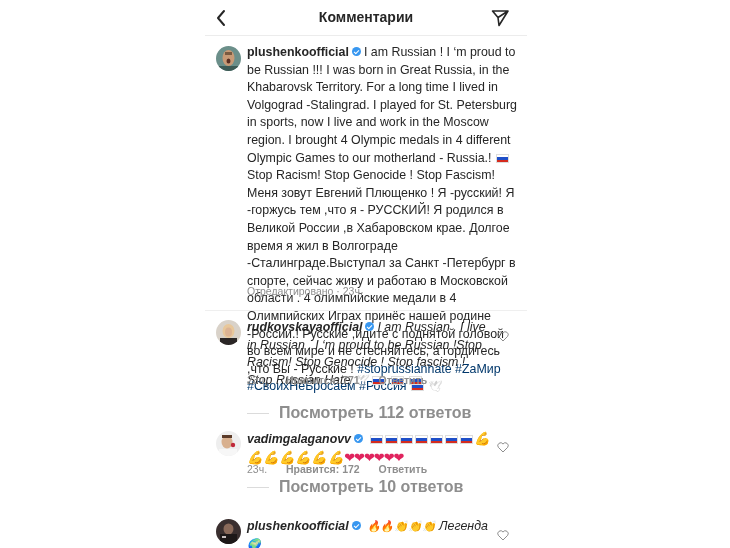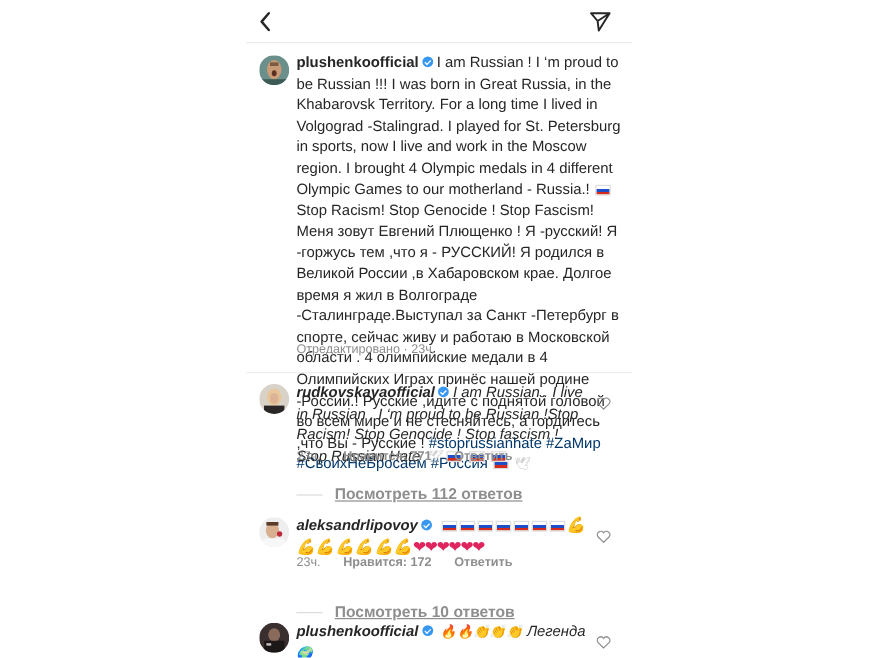--- a/index.html
+++ b/index.html
@@ -32,39 +32,40 @@
           border: 0.5px solid #ddd; box-sizing: border-box; }
   .meta { position: absolute; left: 42px; font-size: 10.5px; color: #8e8e8e; }
   .meta span { margin-right: 16px; }
   .meta .act { font-weight: bold; color: #8e8e8e; cursor: pointer; }
   .divider { position: absolute; left: 0; width: 322px; height: 1px; background: #efefef; }
 
   .comment { position: absolute; left: 0; width: 322px; }
   .comment .avatar { left: 11px; top: 1px; }
   .comment .text { top: 0; width: 245px; font-style: italic; }
   .heart { position: absolute; left: 292px; width: 12px; height: 11px; cursor: pointer; }
-  .replies { position: absolute; left: 42px; font-size: 13px; color: #8e8e8e; font-weight: bold; cursor: pointer; text-decoration: underline; }
+  .replies { position: absolute; left: 42px; font-size: 16px; color: #8e8e8e; font-weight: bold; cursor: pointer; }
   .replies .line { display: inline-block; width: 22px; height: 1px; background: #dbdbdb; vertical-align: middle; margin-right: 10px; }
   .emoji { font-family: "DejaVu Sans", sans-serif; font-size: 11px; }
   .heart-emoji { color: #e0245e; font-size: 13px; letter-spacing: -1px; }
   .muscle { color: #f5c89a; font-size: 13px; }
   .fire { color: #ff6a00; }
   .clap { color: #f4b400; }
   .globe { color: #2a7fd4; }
   .dove { color: #d0d0d0; }
 </style>
 </head>
 <body>
 
 <div class="screen">
 
   <div class="header">
     <svg class="back" viewBox="0 0 14 20">
       <path d="M10 3 L4 10 L10 17" fill="none" stroke="#262626" stroke-width="2" stroke-linecap="round" stroke-linejoin="round"></path>
     </svg>
+    <div class="title">Комментарии</div>
     <svg class="send" viewBox="0 0 20 20">
       <path d="M2.5 3 L18 3 L9 17.5 L8 9.5 Z M8 9.5 L18 3" fill="none" stroke="#262626" stroke-width="1.6" stroke-linejoin="round"></path>
     </svg>
   </div>
   <div class="hdivider"></div>
 
   <div class="caption">
     <div class="avatar">
       <svg width="25" height="25" viewBox="0 0 25 25">
         <rect width="25" height="25" fill="#6b8f8a"></rect>
@@ -126,33 +127,33 @@
     <div class="avatar">
       <svg width="25" height="25" viewBox="0 0 25 25">
         <rect width="25" height="25" fill="#eeeeee"></rect>
         <ellipse cx="11" cy="11" rx="5.5" ry="6.5" fill="#d8b08f"></ellipse>
         <rect x="6" y="4" width="10" height="3" fill="#5b3b29"></rect>
         <circle cx="17" cy="14" r="2.2" fill="#c0283a"></circle>
         <rect x="3" y="18" width="18" height="7" fill="#f7f7f7"></rect>
       </svg>
     </div>
     <div class="text">
-      <span class="user">aleksandrlipovoy</span><span class="verified"></span>
+      <span class="user">vadimgalaganovv</span><span class="verified"></span>
       <span class="flag"></span><span class="flag"></span><span class="flag"></span><span class="flag"></span><span class="flag"></span><span class="flag"></span><span class="flag"></span><span class="emoji muscle">💪</span>
       <span class="emoji muscle">💪💪💪💪💪💪</span><span class="emoji heart-emoji">❤❤❤❤❤❤</span>
     </div>
     <svg class="heart" style="top:12px;" viewBox="0 0 12 11">
       <path d="M6 10 L1.3 5.3 A2.6 2.6 0 0 1 6 2 A2.6 2.6 0 0 1 10.7 5.3 Z" fill="none" stroke="#8e8e8e" stroke-width="1"></path>
     </svg>
     <div class="meta" style="top:33px;">
       <span>23ч.</span>
       <span class="act">Нравится: 172</span>
       <span class="act">Ответить</span>
     </div>
-    <div class="replies" style="top:72px;">
+    <div class="replies" style="top:48px;">
       <span class="line"></span><span>Посмотреть 10 ответов</span>
     </div>
   </div>
 
   <div class="comment" style="top:518px;">
     <div class="avatar">
       <svg width="25" height="25" viewBox="0 0 25 25">
         <rect width="25" height="25" fill="#3a2f2f"></rect>
         <ellipse cx="12.5" cy="10" rx="5" ry="5.5" fill="#8a6a5a"></ellipse>
         <rect x="4" y="15" width="17" height="10" fill="#1d1818"></rect>

